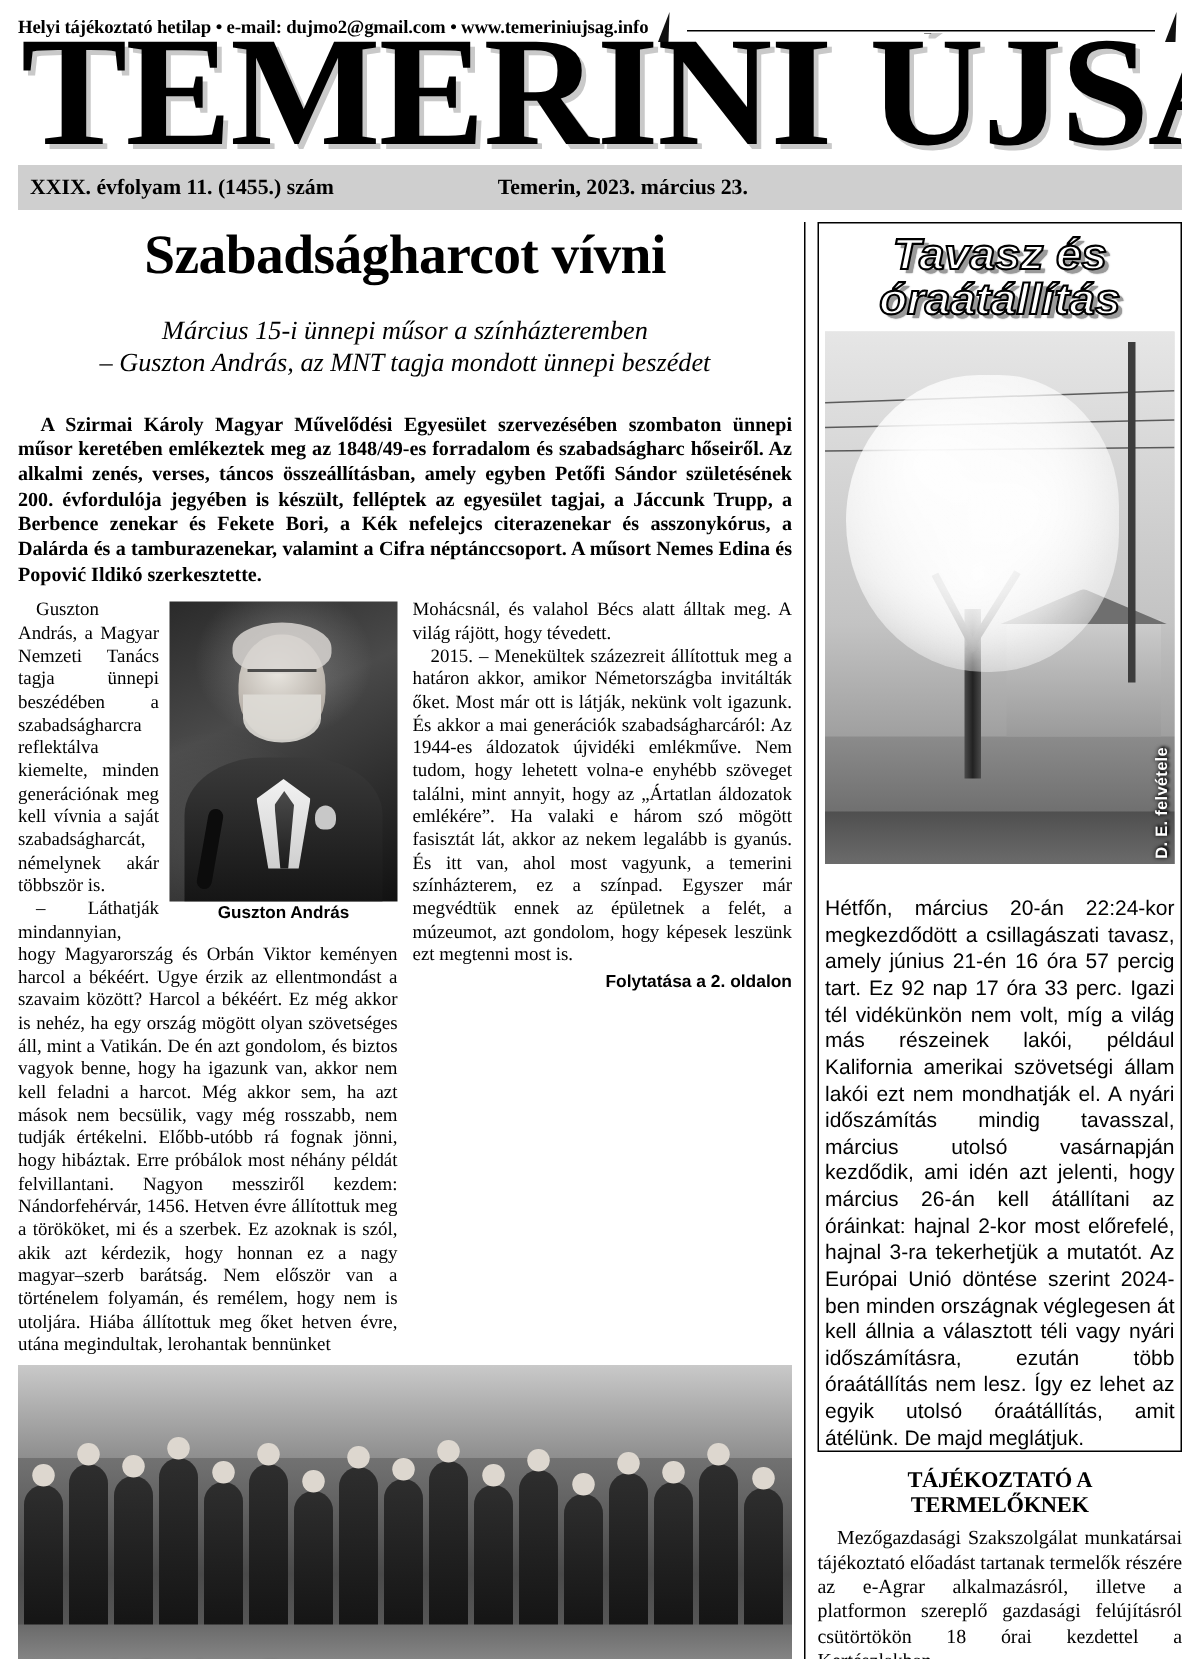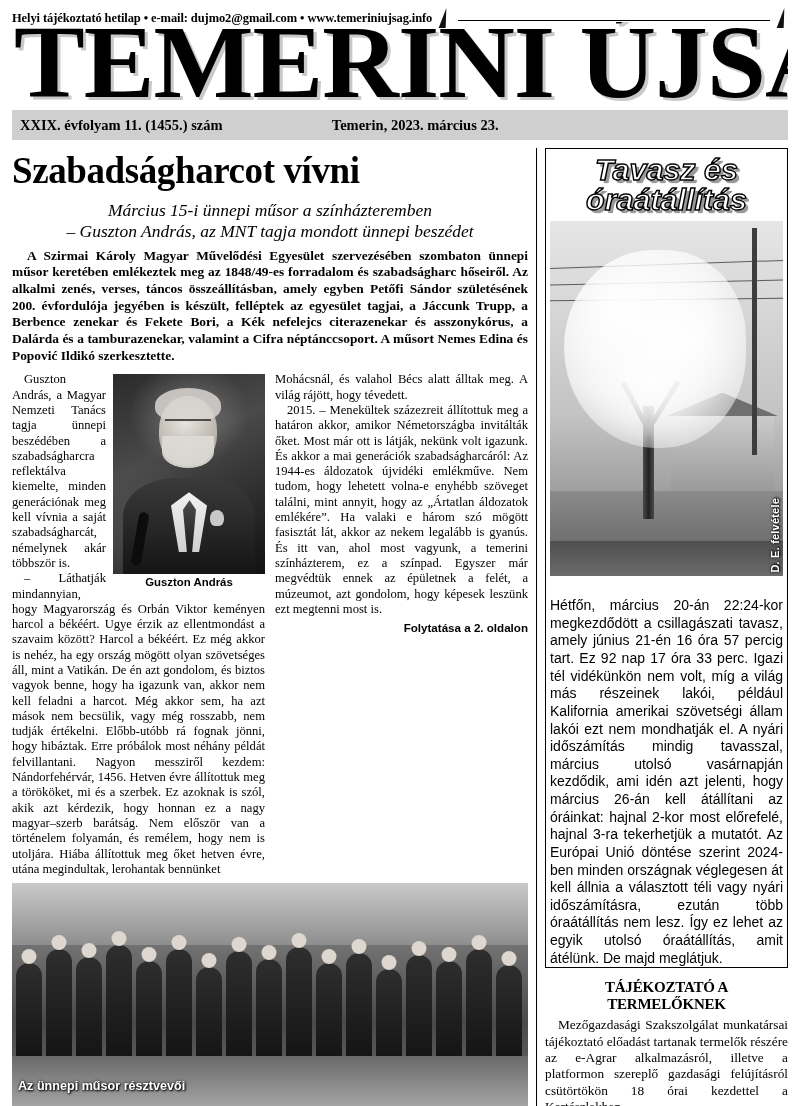--- a/index.html
+++ b/index.html
@@ -100,33 +100,33 @@
   .left-block { width: 516px; }
   .right-block {
     width: 252px;
     border-left: 1px solid #000;
     padding-left: 8px;
     box-sizing: border-box;
   }
 
   
   .headline {
-    text-align: left;
+    text-align: center;
     font-weight: bold;
     font-size: 37px;
     line-height: 1.05;
     letter-spacing: -0.4px;
-    margin: 4px 0 9px;
+    margin: 4px 0 19px;
   }
   .deck {
     text-align: center;
     font-style: italic;
     font-size: 17.5px;
     line-height: 1.22;
-    margin-bottom: 5px;
+    margin-bottom: 22px;
   }
   .lead {
     font-weight: bold;
     font-size: 13.4px;
     line-height: 1.245;
     text-align: justify;
     text-indent: 15px;
     hyphens: auto;
   }
 

